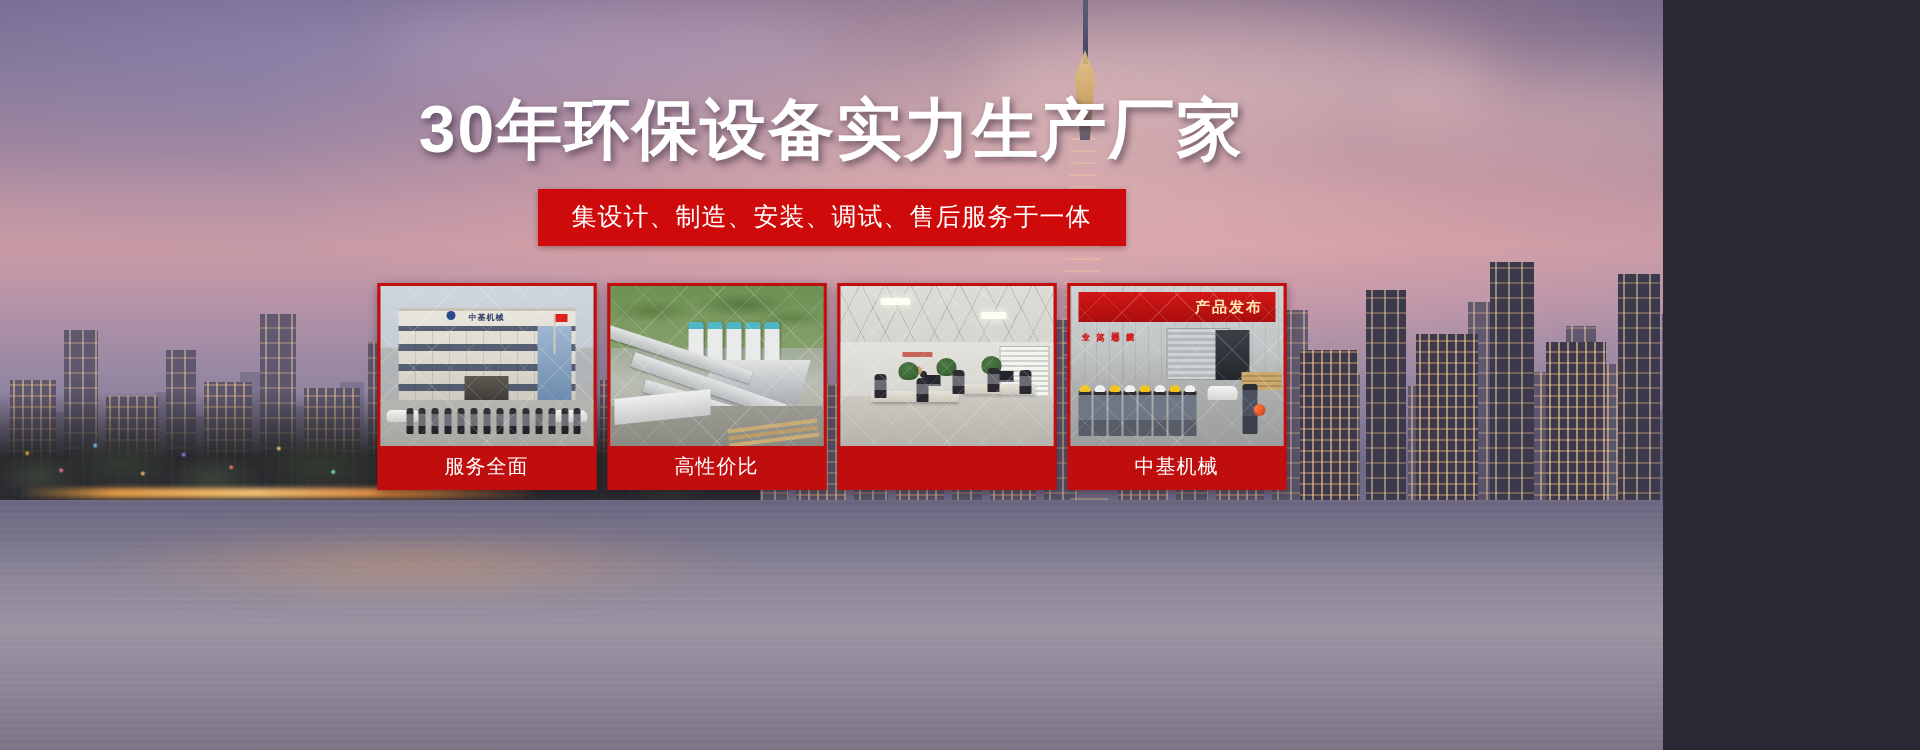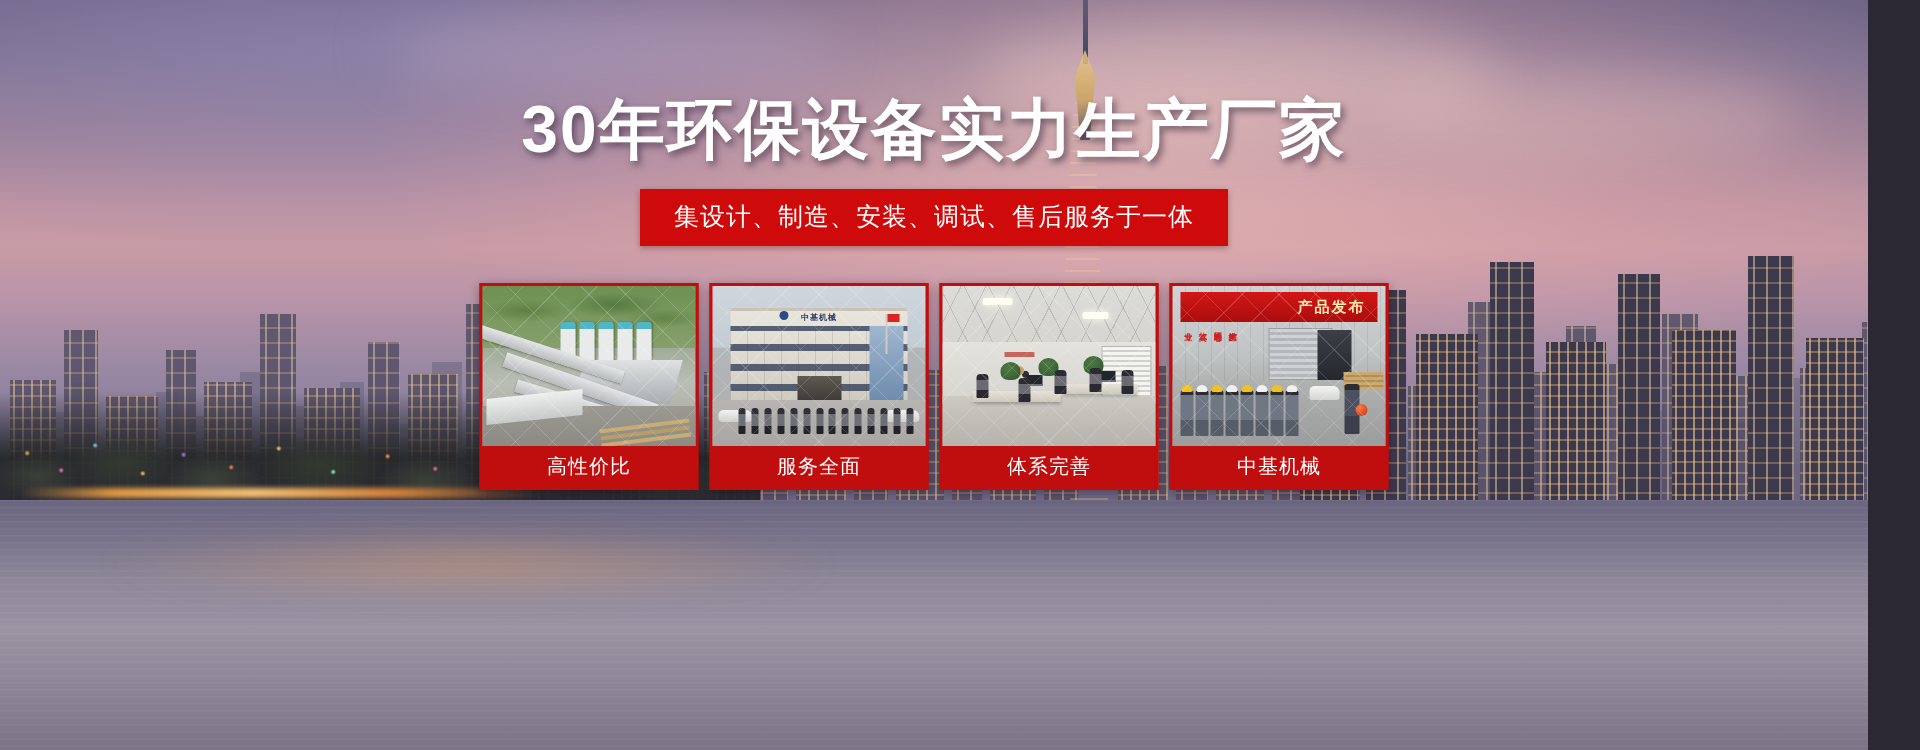--- a/index.html
+++ b/index.html
@@ -5,21 +5,21 @@
   * { margin:0; padding:0; box-sizing:border-box; }
   html,body { width:1920px; height:750px; overflow:hidden; }
   body {
     font-family:"Liberation Sans","DejaVu Sans",sans-serif;
     background:#2b2733;
   }
 
   
   .banner {
     position:relative;
-    width:1868px; height:750px;
+    width:1663px; height:750px;
     overflow:hidden;
   }
 
   
   .sky {
     position:absolute; inset:0;
     background:
       radial-gradient(ellipse 1100px 420px at 62% 18%, rgba(255,205,195,.55) 0%, rgba(255,180,175,.20) 45%, rgba(0,0,0,0) 72%),
       radial-gradient(ellipse 900px 300px at 18% 6%, rgba(150,140,185,.55) 0%, rgba(0,0,0,0) 70%),
       linear-gradient(180deg,
@@ -585,70 +585,70 @@
 
   <div class="content">
 
     <div class="headline">30年环保设备实力生产厂家</div>
 
     <div class="subbar">集设计、制造、安装、调试、售后服务于一体</div>
 
     <div class="cards">
 
       <div class="card">
+        <div class="photo p1">
+          <div class="b-block"></div>
+          <div class="b-rows"></div>
+          <div class="b-logo"></div>
+          <div class="b-sign">中基机械</div>
+          <div class="b-atrium"></div>
+          <div class="flag"></div>
+          <div class="b-entry"></div>
+          <div class="ground"></div>
+          <div class="car l"></div>
+          <div class="car r"></div>
+          <div class="staff">
+            <div class="person"></div>
+              <div class="person"></div>
+              <div class="person"></div>
+            <div class="person"></div>
+              <div class="person"></div>
+              <div class="person"></div>
+            <div class="person"></div>
+              <div class="person"></div>
+              <div class="person"></div>
+            <div class="person"></div>
+              <div class="person"></div>
+              <div class="person"></div>
+            <div class="person"></div>
+              <div class="person"></div>
+          </div>
+        </div>
+        <div class="cap">服务全面</div>
+      </div>
+
+      <div class="card">
         <div class="photo p2">
           <div class="fields"></div>
           <div class="silos">
             <div class="silo"></div>
               <div class="silo"></div>
               <div class="silo"></div>
             <div class="silo"></div>
               <div class="silo"></div>
           </div>
           <div class="shed"></div>
           <div class="conveyor c1"></div>
           <div class="conveyor c2"></div>
           <div class="conveyor c3"></div>
           <div class="yard"></div>
           <div class="slab"></div>
           <div class="pipe"></div>
         </div>
         <div class="cap">高性价比</div>
-      </div>
-
-      <div class="card">
-        <div class="photo p1">
-          <div class="b-block"></div>
-          <div class="b-rows"></div>
-          <div class="b-logo"></div>
-          <div class="b-sign">中基机械</div>
-          <div class="b-atrium"></div>
-          <div class="flag"></div>
-          <div class="b-entry"></div>
-          <div class="ground"></div>
-          <div class="car l"></div>
-          <div class="car r"></div>
-          <div class="staff">
-            <div class="person"></div>
-              <div class="person"></div>
-              <div class="person"></div>
-            <div class="person"></div>
-              <div class="person"></div>
-              <div class="person"></div>
-            <div class="person"></div>
-              <div class="person"></div>
-              <div class="person"></div>
-            <div class="person"></div>
-              <div class="person"></div>
-              <div class="person"></div>
-            <div class="person"></div>
-              <div class="person"></div>
-          </div>
-        </div>
-        <div class="cap">服务全面</div>
       </div>
 
       <div class="card">
         <div class="photo p3">
           <div class="ceiling"></div>
           <div class="panel a"></div>
           <div class="panel b"></div>
           <div class="wall"></div>
           <div class="decal"></div>
           <div class="blinds"></div>
@@ -659,21 +659,20 @@
           <div class="monitor" style="left:84px;bottom:60px;"></div>
           <div class="monitor" style="right:40px;bottom:64px;"></div>
           <div class="desk d1"></div>
           <div class="desk d2"></div>
           <div class="chairperson" style="left:34px;"></div>
           <div class="chairperson" style="left:76px;bottom:44px;"></div>
           <div class="chairperson" style="left:112px;bottom:52px;"></div>
           <div class="chairperson" style="right:54px;bottom:54px;"></div>
           <div class="chairperson" style="right:22px;bottom:52px;"></div>
         </div>
-        <div class="cap">体系完善</div>
       </div>
 
       <div class="card">
         <div class="photo p4">
           <div class="shed-wall"></div>
           <div class="red-banner">
             <div class="bt">产品发布</div>
           </div>
           <div class="side-slogans">
             <span>专业</span>

